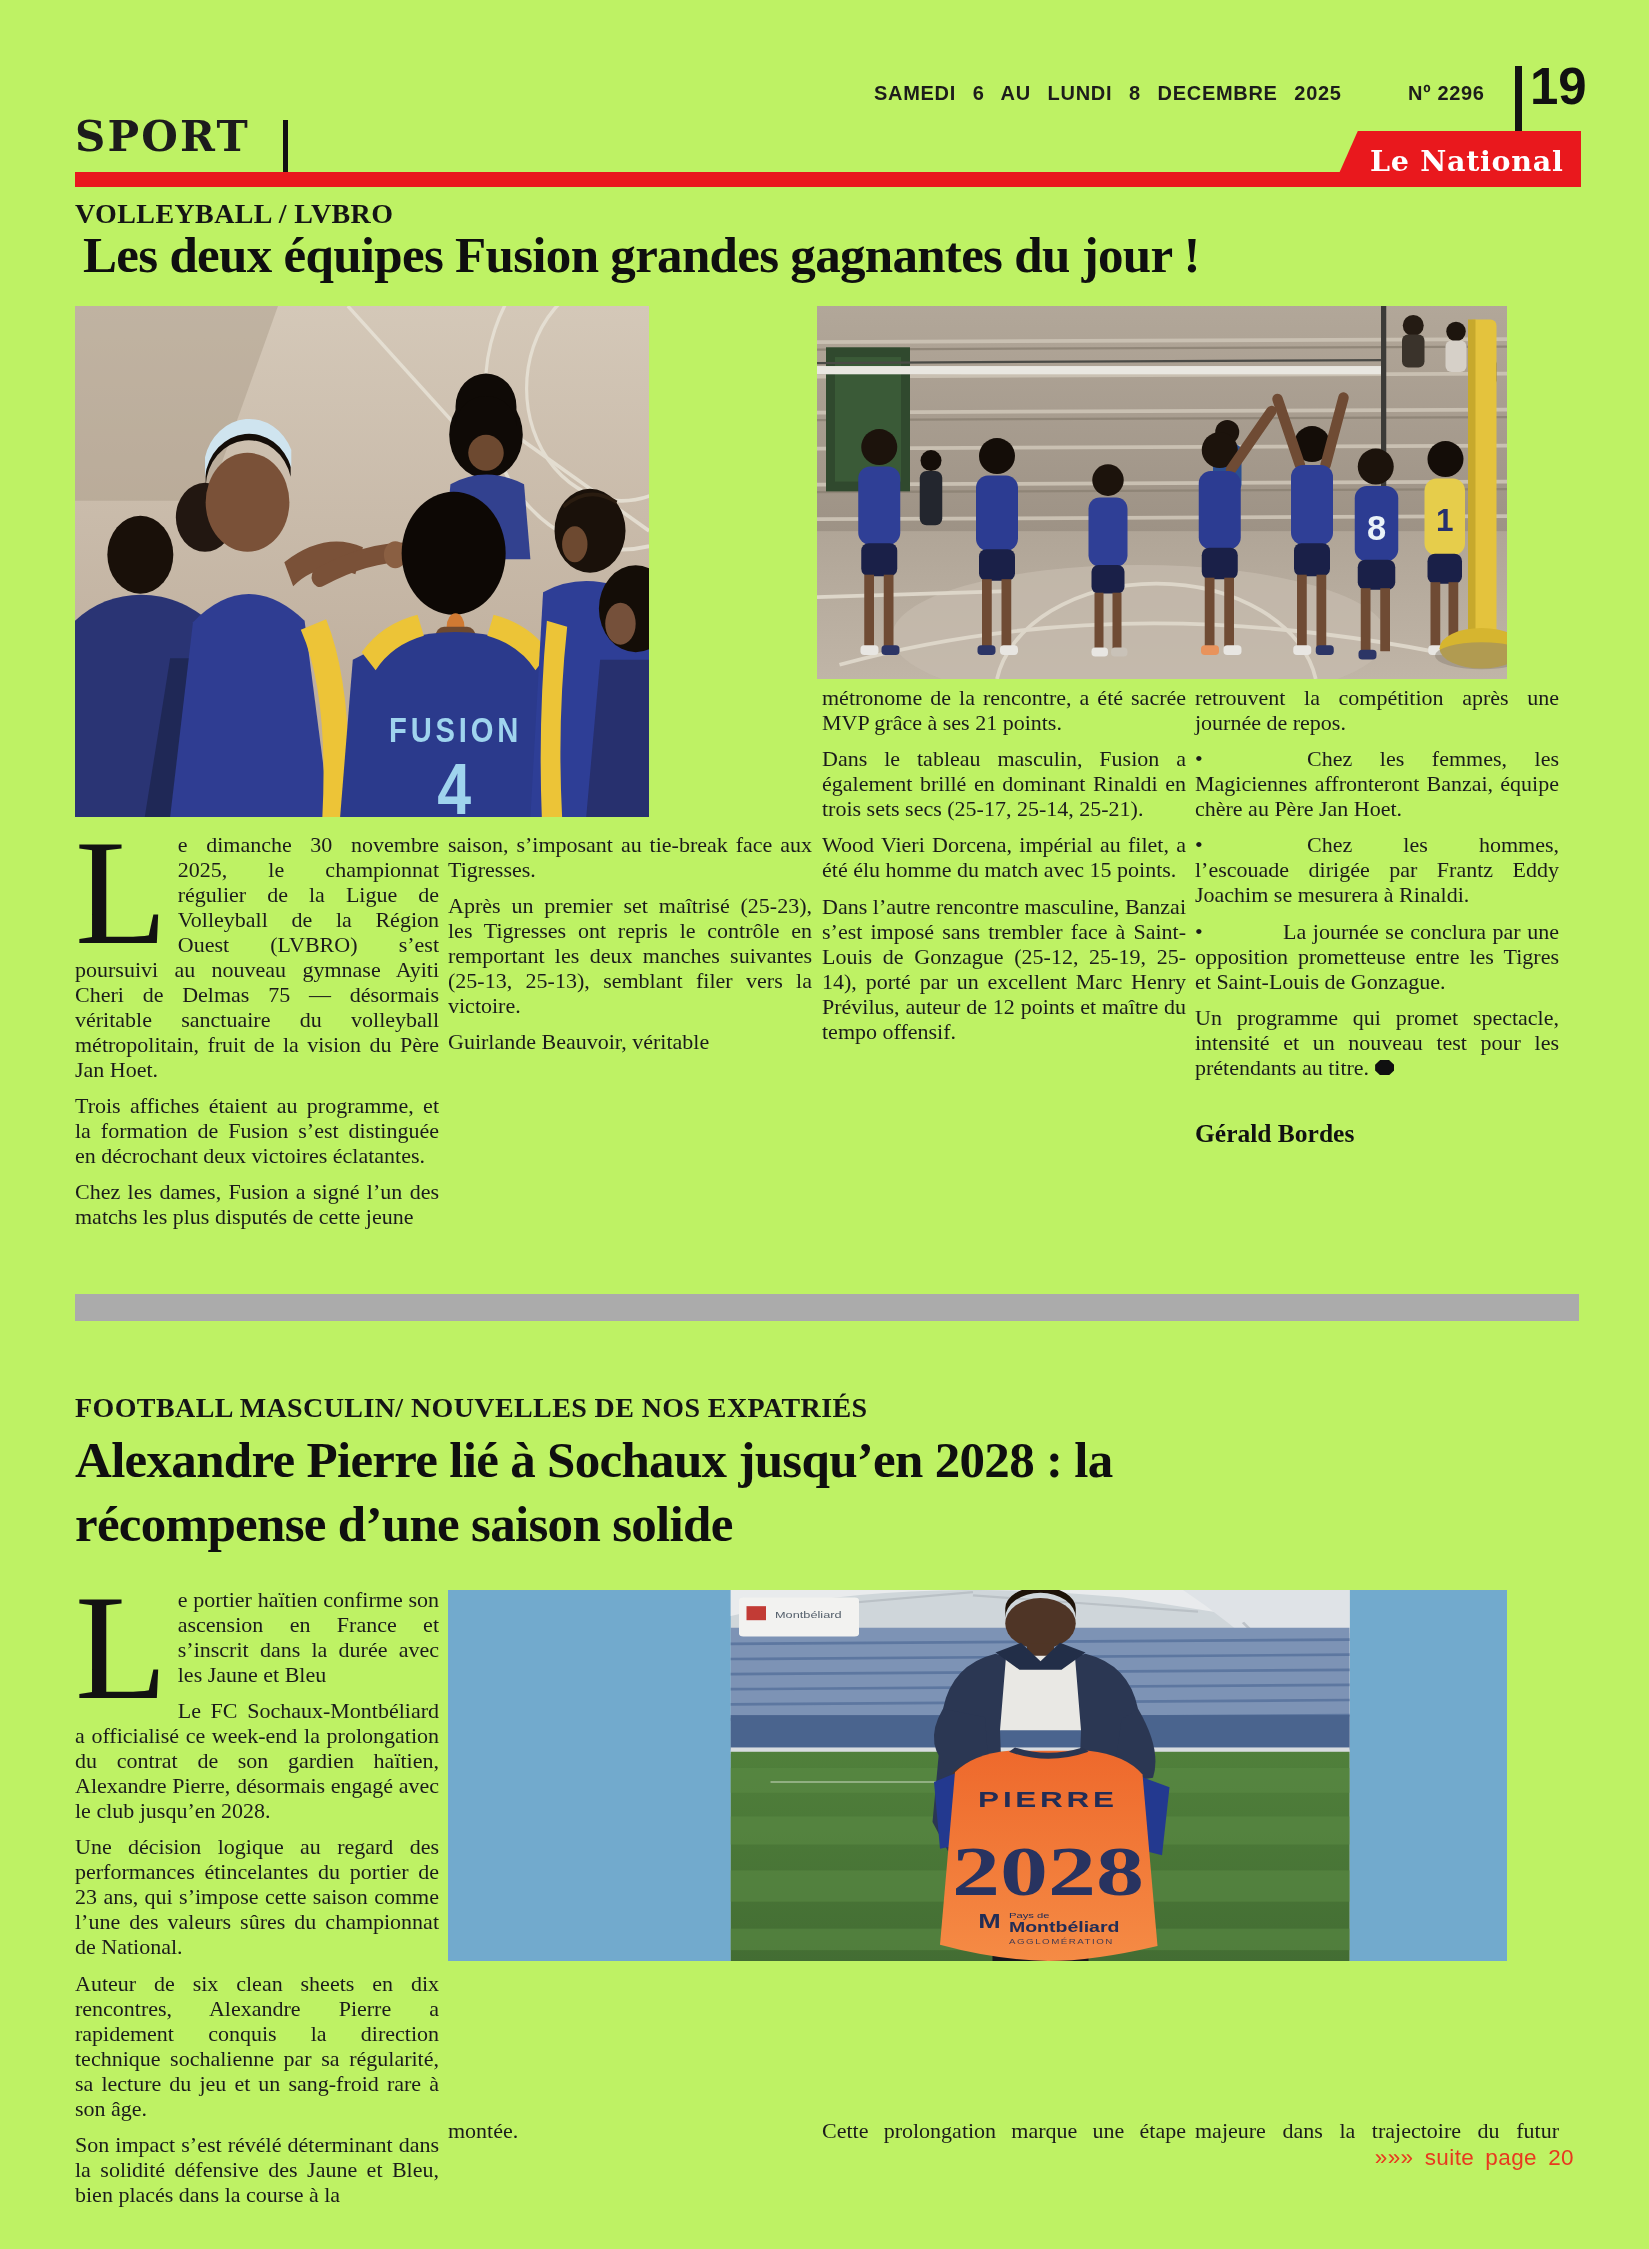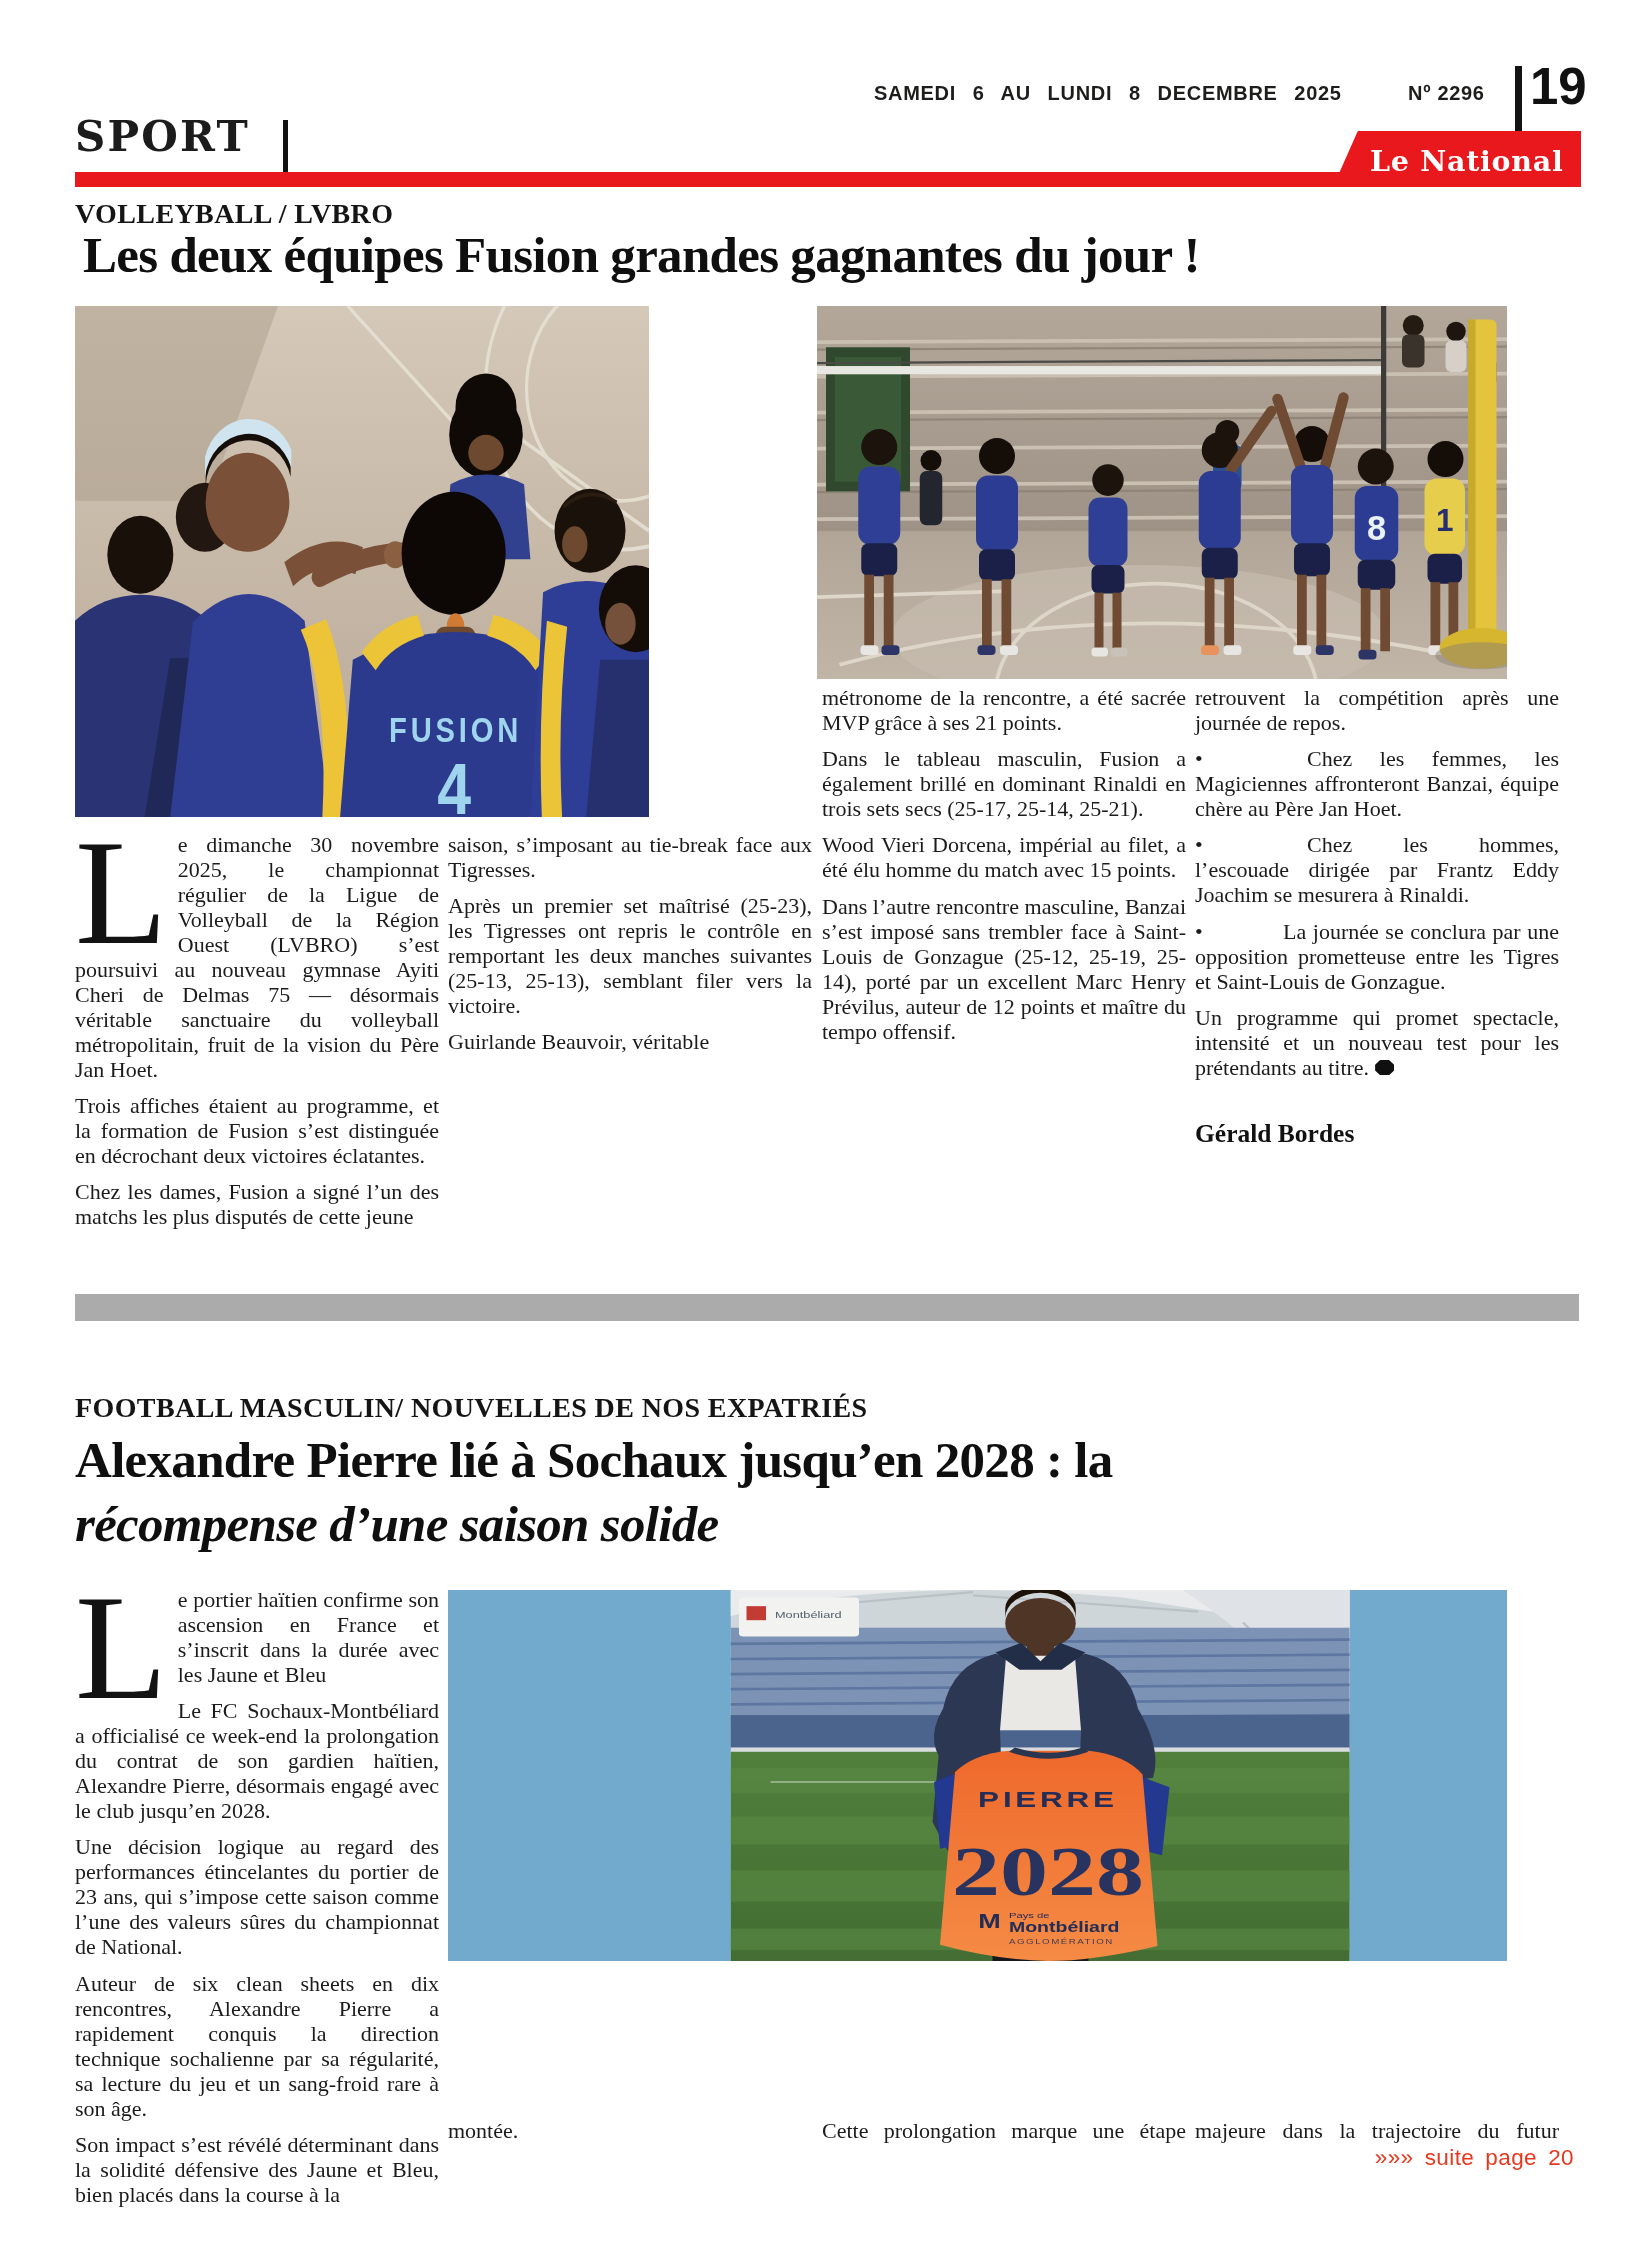--- a/index.html
+++ b/index.html
@@ -1,16 +1,16 @@
 <!DOCTYPE html>
 <html style="font-size:12px"><head>
 <meta charset="utf-8">
 <style>
   html,body{margin:0;padding:0;background:#e9e9e9;}
-  .page{position:relative;width:1650px;height:2250px;background:#ffffff;margin:0 auto;overflow:hidden;
+  .page{position:relative;width:1650px;height:2250px;background:#bef264;margin:0 auto;overflow:hidden;
         font-family:"Liberation Serif",serif;color:#181818;}
   .abs{position:absolute;}
 
   
   .date-line{left:874px;top:82px;font:bold 20px "Liberation Sans",sans-serif;color:#1d1d1b;
              letter-spacing:0.7px;word-spacing:10.5px;white-space:nowrap;}
   .issue-no{left:1408px;top:82px;font:bold 20px "Liberation Sans",sans-serif;color:#1d1d1b;letter-spacing:0.7px;}
   .pagenum-bar{left:1515px;top:66px;width:6.7px;height:73px;background:#131313;}
   .pagenum{left:1530px;top:57px;font:bold 51px "Liberation Sans",sans-serif;color:#111;}
   .section-title{left:75px;top:112px;font:bold 42px "DejaVu Serif",serif;letter-spacing:2.2px;color:#1c1c1c;}
@@ -21,21 +21,21 @@
                 font:bold 28.5px "DejaVu Serif",serif;color:#fff;letter-spacing:0.7px;}
   .red-bar{left:75px;top:172px;width:1269px;height:15px;background:#e9181d;}
 
   
   .kicker{font:600 28px "Liberation Serif",serif;color:#151515;letter-spacing:0.4px;white-space:nowrap;}
   .k1{left:75px;top:198px;}
   .k2{left:75px;top:1392px;}
   .headline{font:bold 51px/1.26 "Liberation Serif",serif;color:#0f0f0f;letter-spacing:-0.7px;white-space:nowrap;}
   .h1{left:75px;top:223px;margin-left:8px;}
   .h2a{left:75px;top:1428px;}
-  .h2b{left:75px;top:1492px;font-style:italic;}
+  .h2b{left:75px;top:1492px;}
 
   
   .photo{overflow:hidden;background:#ccc;}
   .photo svg{display:block;width:100%;height:100%;}
   .ph1{left:75px;top:306px;width:574px;height:511px;}
   .ph2{left:817px;top:306px;width:690px;height:373px;}
   .ph3{left:448px;top:1590px;width:1059px;height:371px;}
 
   
   .col{position:absolute;width:364px;}

